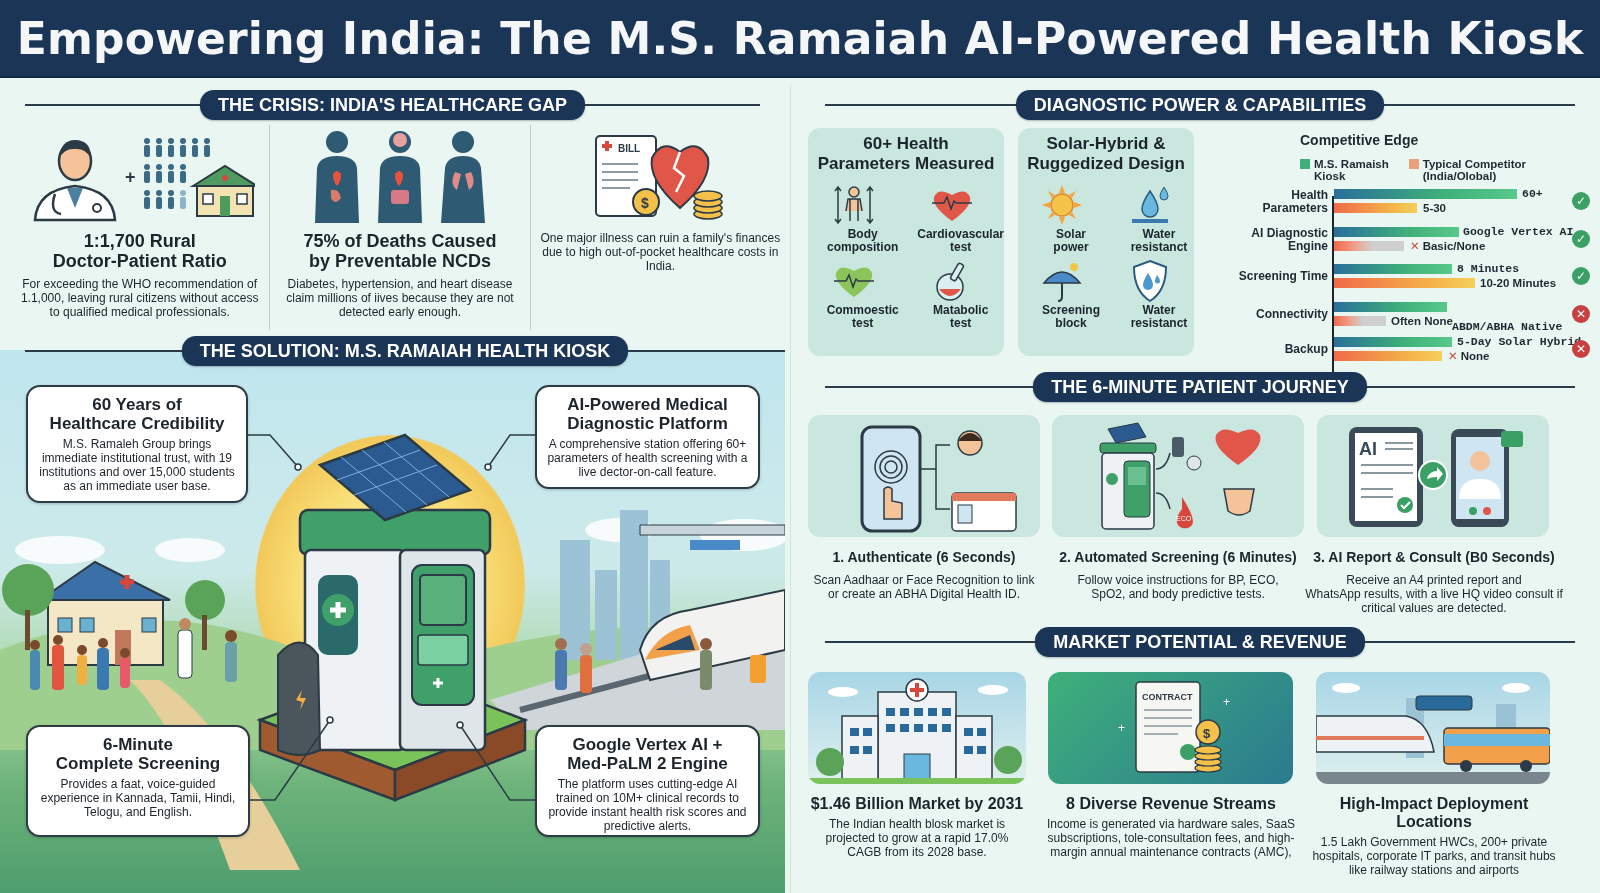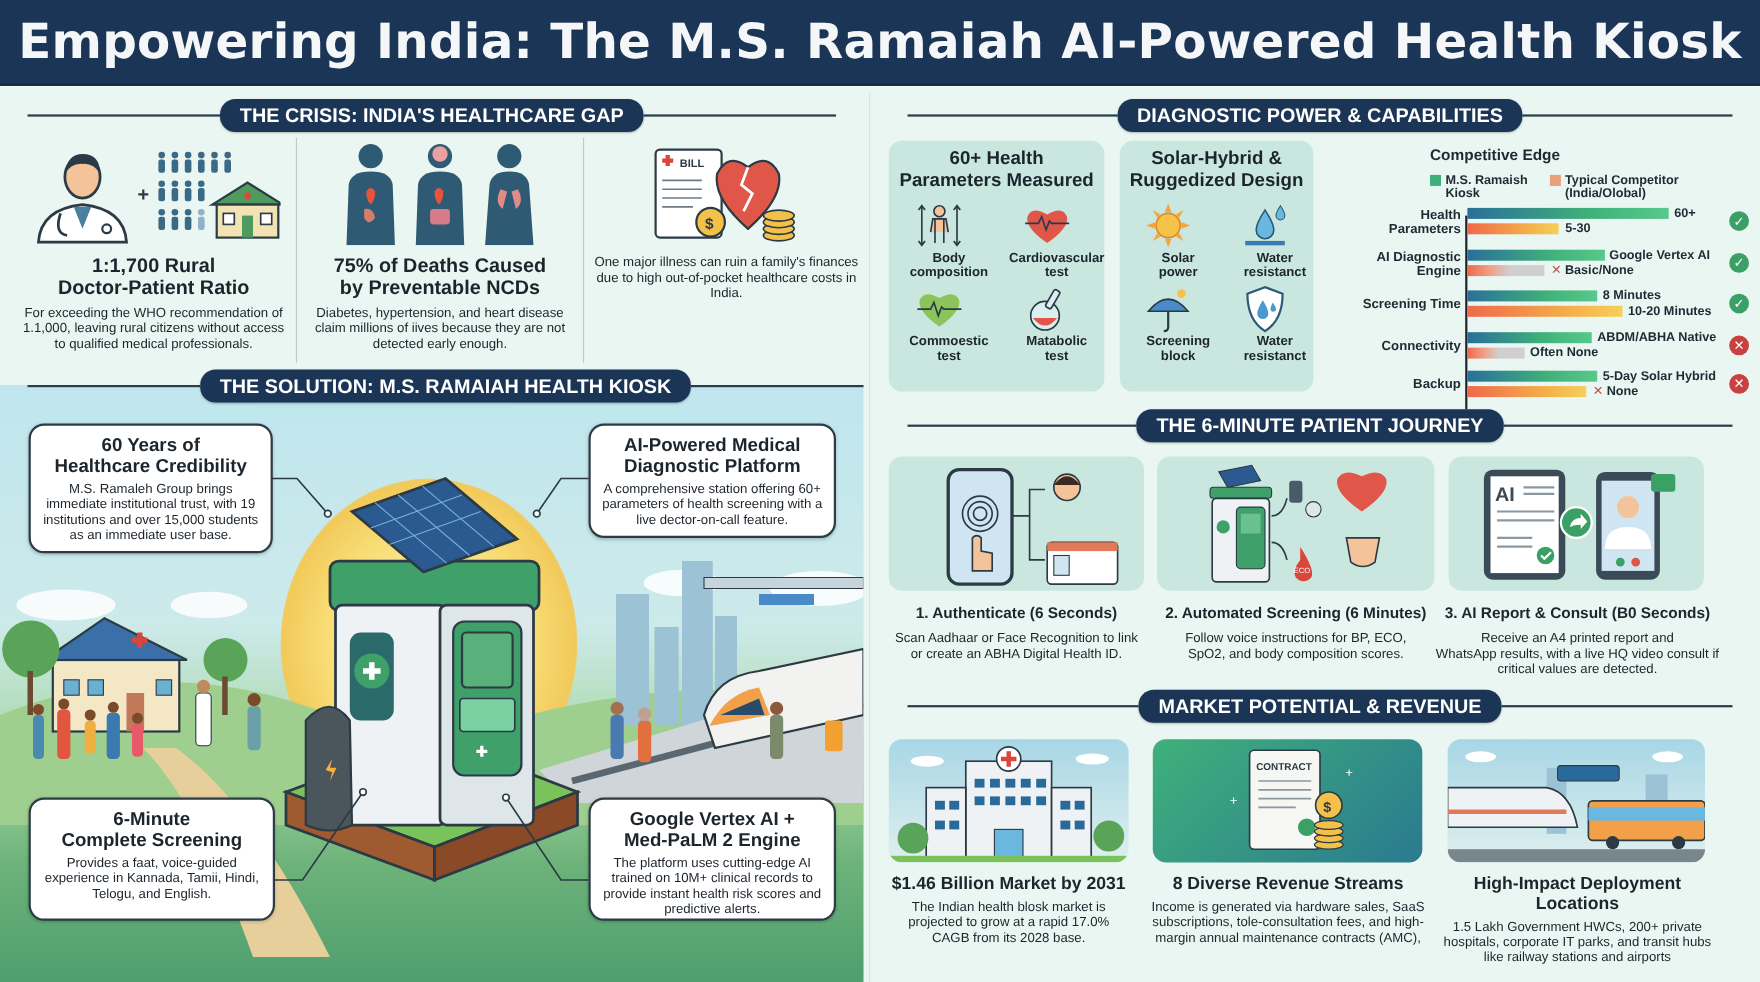--- a/index.html
+++ b/index.html
@@ -40,21 +40,21 @@
   .edge-title { position: absolute; left: 95px; top: 4px; font-size: 14px; font-weight: 700; }
   .legend { position: absolute; left: 95px; top: 30px; display: flex; gap: 20px; font-size: 11.5px; font-weight: 700; line-height: 12px; }
   .legend .sw { display: inline-block; width: 10px; height: 10px; margin-right: 4px; vertical-align: top; margin-top: 1px; }
   .edge-axis { position: absolute; left: 127px; top: 68px; width: 2px; height: 176px; background: #1c242c; }
   .edge-row { position: absolute; left: 0; width: 395px; height: 30px; }
   .edge-row .cat { position: absolute; right: 272px; top: 0; width: 120px; text-align: right; font-size: 12px; font-weight: 700; line-height: 13px; }
   .edge-row .bar1 { position: absolute; left: 129px; top: 0; height: 10px; background: linear-gradient(90deg, #2a6f9a, #3fb07a 60%, #58c98a); }
   .edge-row .bar2 { position: absolute; left: 129px; top: 14px; height: 10px; background: linear-gradient(90deg, #ef6a4a, #f5b34a 70%, #f6cf5a); }
   .edge-row .bar2.grey { background: linear-gradient(90deg, #ef6a4a 0%, #f0a08a 30%, #cfcfcf 55%, #cfcfcf 100%); }
   .edge-row .v1, .edge-row .v2 { position: absolute; font-size: 11.5px; font-weight: 700; white-space: nowrap; line-height: 12px; }
-  .edge-row .v1 { top: -1px; }
+  .edge-row .v1 { top: -1px; font-family: Liberation Mono, monospace; }
   .edge-row .v2 { top: 13px; }
   .edge-row .mark { position: absolute; left: 367px; top: 3px; width: 18px; height: 18px; border-radius: 50%; color: #fff; font-size: 12px; font-weight: 700; text-align: center; line-height: 18px; }
   .mark.ok { background: #3aa066; }
   .mark.no { background: #c94040; }
   .xmark { color: #c94a3a; font-weight: 700; margin-right: 3px; }
 
   .journey-card { position: absolute; top: 415px; height: 122px; background: #c9e7df; border-radius: 12px; display: flex; align-items: center; justify-content: center; gap: 10px; }
   .j-text { position: absolute; top: 549px; text-align: center; }
   .j-title { font-size: 14px; font-weight: 700; color: #1c242c; }
   .j-desc { font-size: 12px; line-height: 14px; margin-top: 8px; color: #1c242c; }
@@ -524,21 +524,21 @@
     <div class="bar2" style="width:141px;"></div>
     <div class="v2" style="left:275px;">10-20 Minutes</div>
     <div class="mark ok">✓</div>
   </div>
 
   <div class="edge-row" style="top:174px;">
     <div class="cat" style="top:6px;">
         <div>Connectivity</div>
       </div>
     <div class="bar1" style="width:113px;"></div>
-    <div class="v1" style="left:247px;">ABDM/ABHA Native</div>
+    <div class="v1" style="left:247px;margin-top:20px;">ABDM/ABHA Native</div>
     <div class="bar2 grey" style="width:52px;"></div>
     <div class="v2" style="left:186px;">Often None</div>
     <div class="mark no">✕</div>
   </div>
 
   <div class="edge-row" style="top:209px;">
     <div class="cat" style="top:6px;">
         <div>Backup</div>
       </div>
     <div class="bar1" style="width:118px;"></div>
@@ -594,21 +594,21 @@
     <path d="M160 46 Q134 28 138 16 Q144 6 160 14 Q176 6 182 16 Q186 28 160 46Z" fill="#e0574a"></path>
     <path d="M104 90 Q96 100 100 106 a9 9 0 0 0 14 0 Q118 100 104 78Z" fill="#d9463b"></path>
     <text x="98" y="102" font-size="7" fill="#fff">ECO</text>
     <path d="M146 70 h30 l-4 22 q-11 8 -22 0Z" fill="#f4c39a" stroke="#2b3a44" stroke-width="1.5"></path>
   </svg>
 </div>
 <div class="j-text" style="left:1052px;width:252px;">
   <div class="j-title">2. Automated Screening (6 Minutes)</div>
   <div class="j-desc">
       <div>Follow voice instructions for BP, ECO,</div>
-      <div>SpO2, and body composition scores.</div>
+      <div>SpO2, and body predictive tests.</div>
     </div>
 </div>
 
 <div class="journey-card" style="left:1317px;width:232px;">
   <svg width="200" height="115" viewBox="0 0 200 115">
     <rect x="16" y="8" width="74" height="100" rx="8" fill="#3a4a56"></rect>
     <rect x="22" y="14" width="62" height="88" fill="#fff"></rect>
     <text x="26" y="36" font-size="18" font-weight="700" fill="#3a4a56">AI</text>
     <g stroke="#8a98a2" stroke-width="2">
         <line x1="52" y1="24" x2="80" y2="24"></line>

